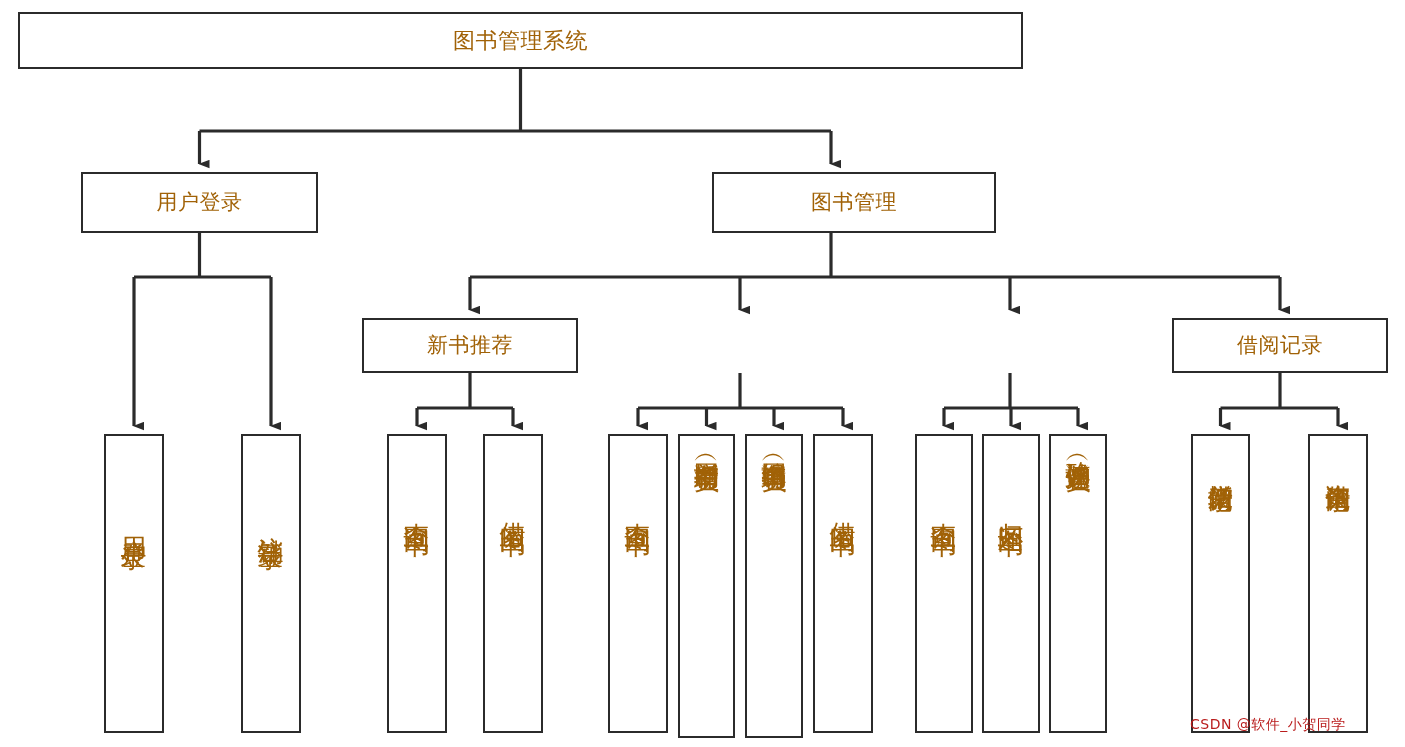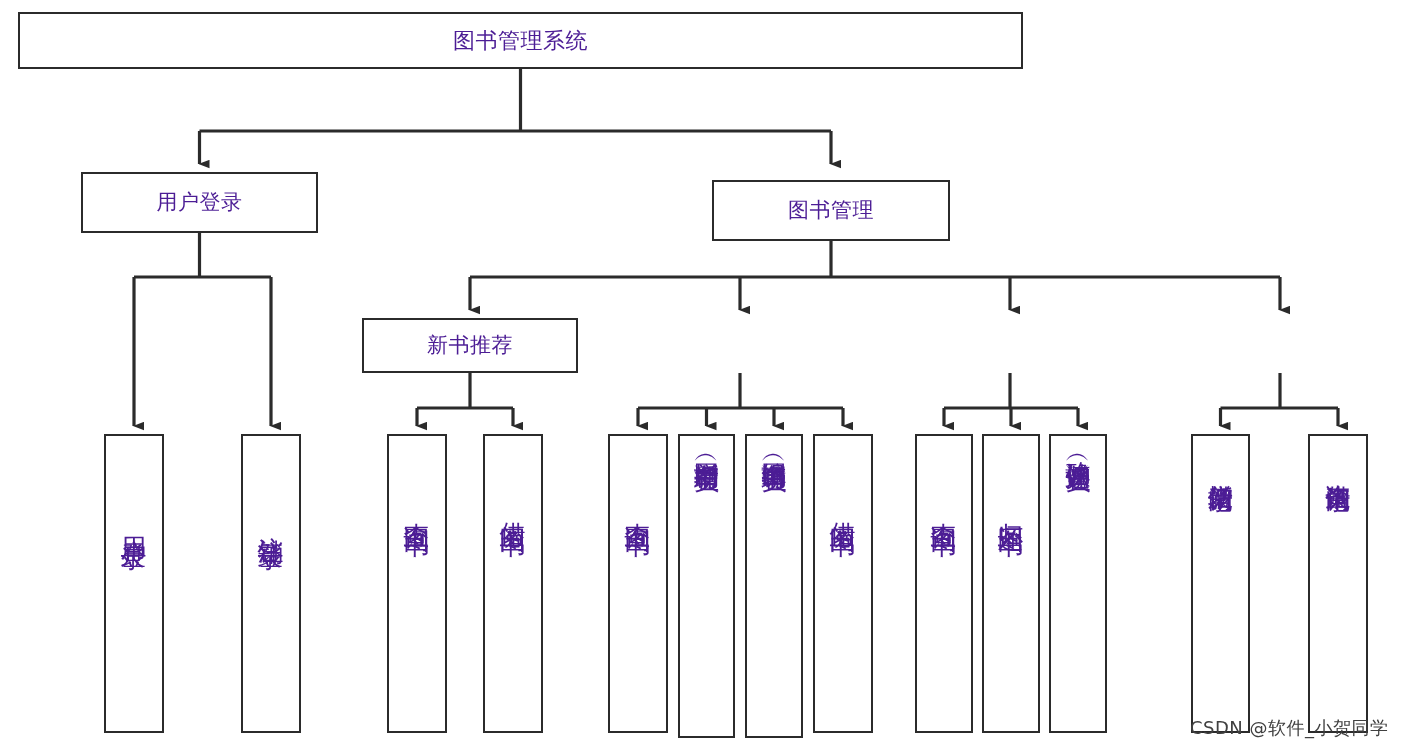--- a/index.html
+++ b/index.html
@@ -26,21 +26,21 @@
     pointer-events: none;
   }
   .node {
     position: absolute;
     box-sizing: border-box;
     background: #ffffff;
     border: 2.4px solid #2b2b2b;
     display: flex;
     align-items: center;
     justify-content: center;
-    color: #4c1d95;
+    color: #a16207;
   }
   .node .label {
     display: block;
     line-height: 1.18;
     letter-spacing: 0.5px;
     white-space: nowrap;
   }
   .node.horiz .label {
     font-size: 21px;
   }
@@ -57,22 +57,22 @@
     font-size: 26px;
     letter-spacing: 3px;
     line-height: 1;
   }
   .node.vert.tight .label {
     font-size: 25px;
     letter-spacing: 1px;
   }
   .watermark {
     position: absolute;
-    font-size: 18px;
-    color: #404040;
+    font-size: 14px;
+    color: #b91c1c;
     white-space: nowrap;
     letter-spacing: 0.5px;
     user-select: none;
   }
 </style>
 </head>
 <body>
 
 <div id="diagram-root">
 
@@ -127,26 +127,29 @@
     </g>
   </svg>
 
   <div class="node root horiz" style="left:18px; top:12px; width:1005px; height:57px;">
     <span class="label">图书管理系统</span>
   </div>
 
   <div class="node horiz" style="left:81px; top:172px; width:237px; height:61px;">
     <span class="label">用户登录</span>
   </div>
-  <div class="node horiz" style="left:712px; top:172px; width:238px; height:61px;margin-top:8px;">
+  <div class="node horiz" style="left:712px; top:172px; width:284px; height:61px;">
     <span class="label">图书管理</span>
   </div>
 
   <div class="node horiz" style="left:362px; top:318px; width:216px; height:55px;justify-content:center;">
     <span class="label">新书推荐</span>
+  </div>
+  <div class="node horiz" style="left:1172px; top:318px; width:216px; height:55px;">
+    <span class="label">借阅记录</span>
   </div>
 
   <div class="node vert" style="left:104px; top:434px; width:60px; height:299px; padding-top:80px;">
     <span class="label">用户登录</span>
   </div>
   <div class="node vert" style="left:241px; top:434px; width:60px; height:299px; padding-top:80px;">
     <span class="label">注销登录</span>
   </div>
 
   <div class="node vert" style="left:387px; top:434px; width:60px; height:299px; padding-top:66px;">

